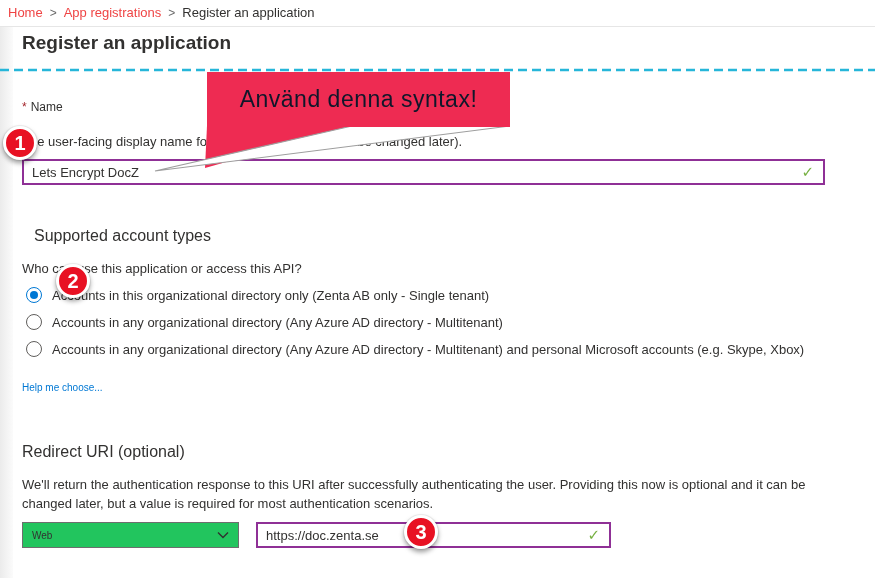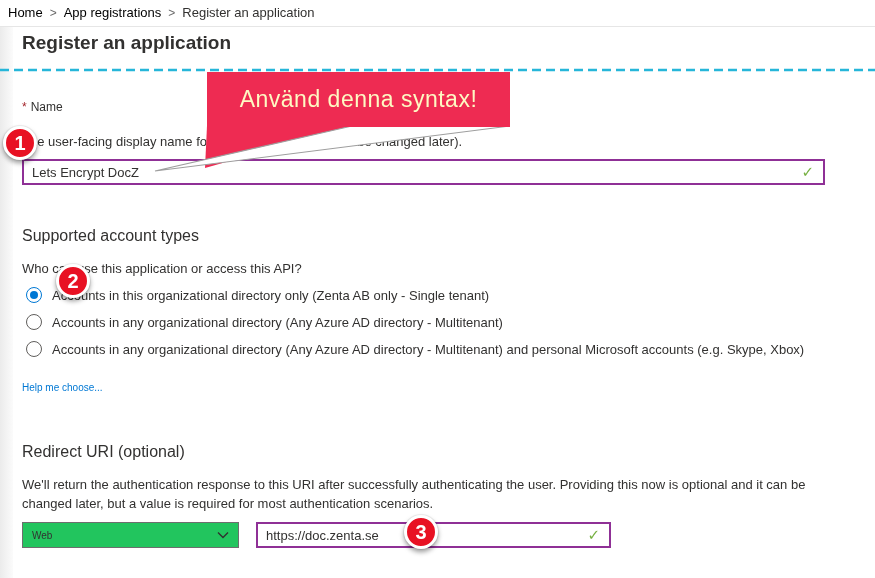--- a/index.html
+++ b/index.html
@@ -10,21 +10,21 @@
   }
   .stage { position:absolute; inset:0; width:875px; height:578px; }
 
   
   .left-strip { position:absolute; left:0; top:27px; width:13px; height:551px;
     background:linear-gradient(to right,#ebebeb,#fbfbfb); z-index:0; }
 
   
   .breadcrumb { position:absolute; left:8px; top:5px; font-size:13px;
     display:flex; align-items:center; gap:7px; z-index:2; }
-  .breadcrumb .link { color:#000000; cursor:pointer; }
+  .breadcrumb .link { color:#ef4444; cursor:pointer; }
   .breadcrumb .sep  { color:#6b6b6b; font-size:12px; }
   .breadcrumb .current { color:#323130; }
   .hairline { position:absolute; left:0; top:26px; width:875px; height:1px;
     background:#e6e6e6; z-index:1; }
 
   .page-title { position:absolute; left:22px; top:32px; font-size:19px;
     font-weight:700; color:#323130; z-index:2; }
 
   .dashed-rule { position:absolute; left:0; top:66px; width:875px; height:8px; z-index:1; }
 
@@ -37,21 +37,21 @@
   .text-input { position:absolute; background:#fff; border:2px solid #8f3096;
     display:flex; align-items:center; font-size:13px; color:#323130; z-index:2; }
   .text-input input { border:none; outline:none; flex:1; font:inherit;
     color:inherit; padding:0 8px; background:transparent; min-width:0; }
   .input-name  { left:22px;  top:159px; width:803px; height:26px;gap:47px; }
   .input-uri   { left:256px; top:522px; width:355px; height:26px; }
   .check { color:#76b041; font-size:15px; font-weight:bold; padding-right:9px; }
 
   
   .sec-heading { position:absolute; left:22px; font-size:16px; color:#323130; z-index:2; }
-  .h-accounts { top:227px; }
+  .h-accounts { top:227px;margin-left:12px; }
   .h-redirect { top:443px; }
   .question { position:absolute; left:22px; top:261px; font-size:13px; z-index:1; }
 
   .radio-row { position:absolute; left:26px; display:flex; align-items:center;
     gap:10px; font-size:13px; z-index:2; }
   .r1{ top:287px; } .r2{ top:314px; } .r3{ top:341px; }
   .radio { width:16px; height:16px; border-radius:50%; border:1.5px solid #605e5c;
     background:#fff; flex:0 0 16px; position:relative; }
   .radio.selected { border-color:#0078d4; }
   .radio.selected::after { content:""; position:absolute; left:3px; top:3px;
@@ -67,21 +67,21 @@
   .select-box { position:absolute; left:22px; top:522px; width:217px; height:26px;
     border:1.5px solid #6e6e6e; background:#22c55e; display:flex; align-items:center;
     justify-content:space-between; padding:0 9px; font-size:10px; z-index:2; cursor:pointer; }
 
   
   .overlay-svg { position:absolute; left:0; top:0; width:875px; height:578px;
     z-index:4; pointer-events:none; }
   .callout-box { position:absolute; left:207px; top:72px; width:303px; height:55px;
     background:#ee2b52; display:flex; align-items:center; justify-content:center;
     z-index:5; }
-  .callout-box span { color:#fef9c3; font-size:23px; letter-spacing:.5px; }
+  .callout-box span { color:#0f172a; font-size:23px; letter-spacing:.5px; }
 
   .badge { position:absolute; width:34px; height:34px; border-radius:50%;
     background:#e81123; border:3px solid #fff; color:#fff; font-size:20px;
     font-weight:bold; display:flex; align-items:center; justify-content:center;
     box-shadow:0 3px 5px rgba(0,0,0,.4), 0 0 0 1px rgba(0,0,0,.06); z-index:6; }
   .badge-1 { left:3px;   top:126px; }
   .badge-2 { left:56px;  top:264px; }
   .badge-3 { left:404px; top:515px; }
 
   .chevron-svg { flex:0 0 auto; }

